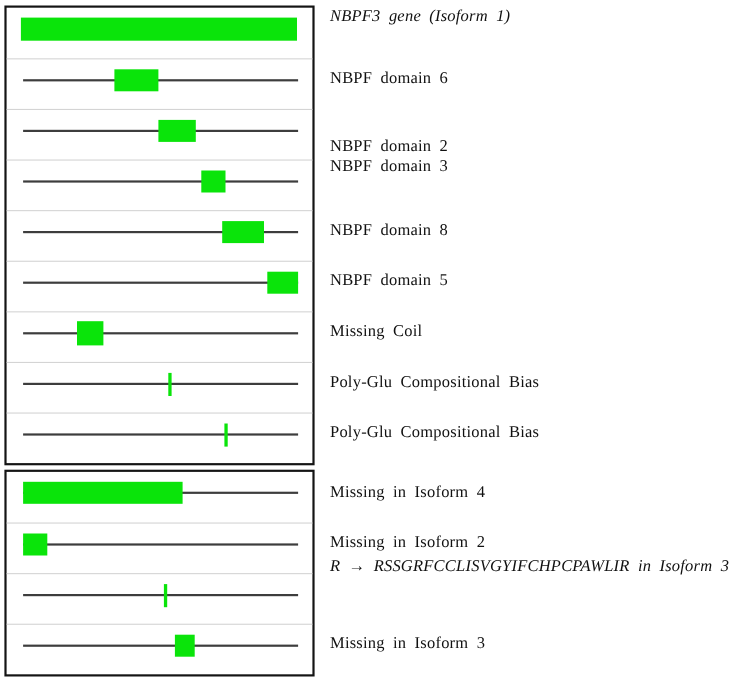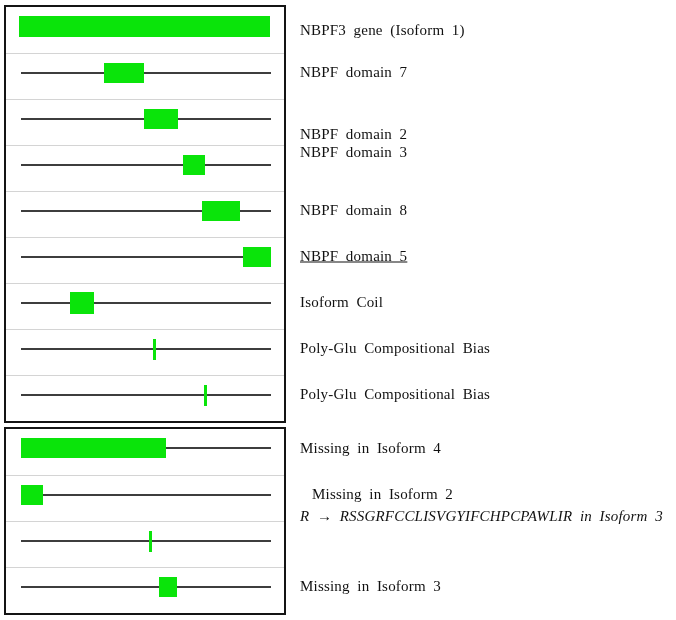--- a/index.html
+++ b/index.html
@@ -91,26 +91,26 @@
         <div class="track-line" style="left: 15px; width: 250px;"></div>
         <div class="feature" style="left: 143px; width: 3px; height: 21px; top: 8.5px;"></div>
       </div>
       <div class="row sep">
         <div class="track-line" style="left: 15px; width: 250px;"></div>
         <div class="feature" style="left: 153px; width: 18px; height: 20px; top: 9px;"></div>
       </div>
     </div>
   </div>
 <div id="labels">
-    <div class="label" style="top: 30px;">NBPF3 gene (Isoform 1)</div>
-    <div class="label" style="top: 72px;">NBPF domain 7</div>
+    <div class="label" style="top: 16px; font-style: italic;">NBPF3 gene (Isoform 1)</div>
+    <div class="label" style="top: 72px;">NBPF domain 6</div>
     <div class="label" style="top: 118px; margin-top: 16px;">NBPF domain 2</div>
     <div class="label" style="top: 152px;">NBPF domain 3</div>
     <div class="label" style="top: 210px;">NBPF domain 8</div>
-    <div class="label" style="top: 256px; text-decoration: underline;">NBPF domain 5</div>
-    <div class="label" style="top: 302px;">Isoform Coil</div>
+    <div class="label" style="top: 256px;">NBPF domain 5</div>
+    <div class="label" style="top: 302px;">Missing Coil</div>
     <div class="label" style="top: 348px;">Poly-Glu Compositional Bias</div>
     <div class="label" style="top: 394px;">Poly-Glu Compositional Bias</div>
     <div class="label" style="top: 448px;">Missing in Isoform 4</div>
-    <div class="label" style="top: 494px; margin-left: 12px;">Missing in Isoform 2</div>
+    <div class="label" style="top: 494px;">Missing in Isoform 2</div>
     <div class="label" style="top: 516px; font-style: italic;">R → RSSGRFCCLISVGYIFCHPCPAWLIR in Isoform 3</div>
     <div class="label" style="top: 586px;">Missing in Isoform 3</div>
   </div>
 
 </body></html>

